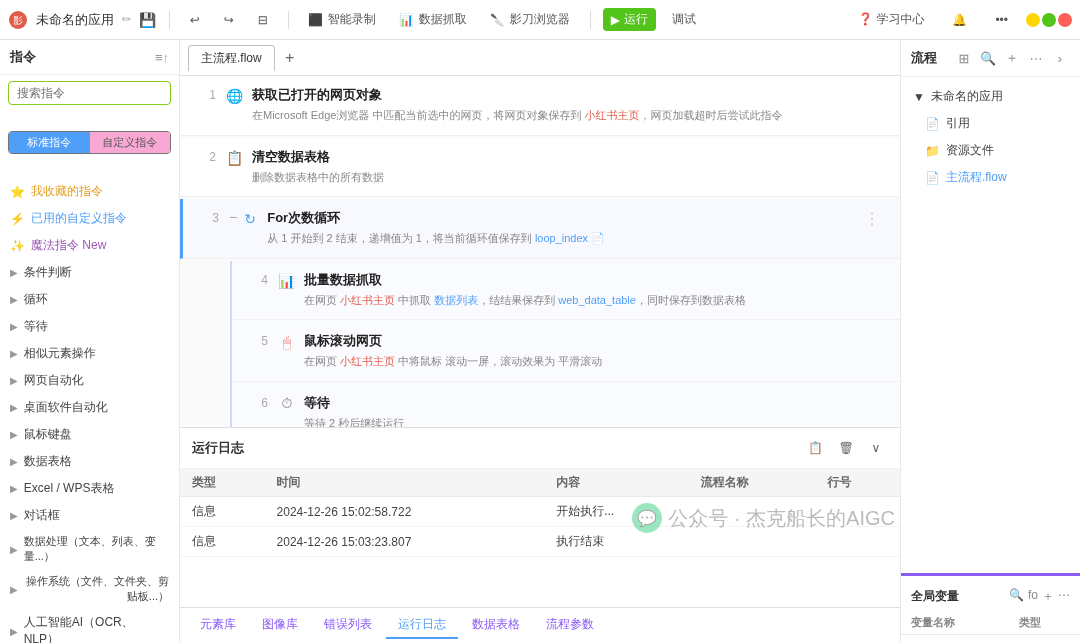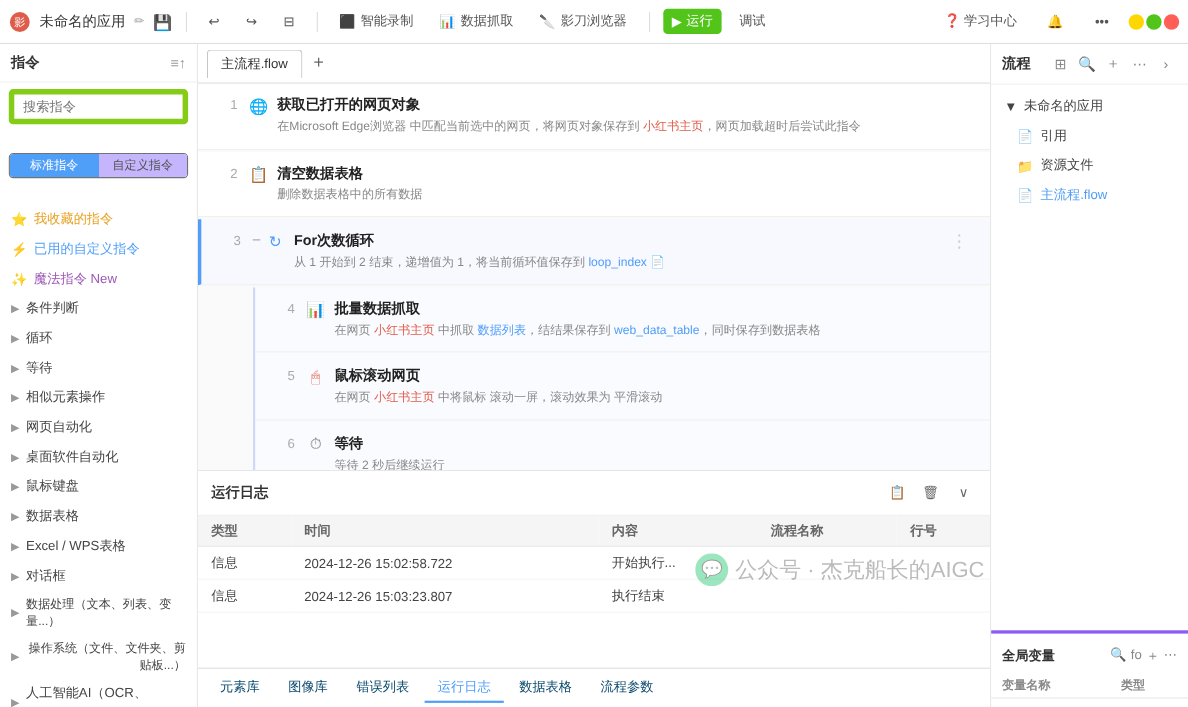--- a/index.html
+++ b/index.html
@@ -56,21 +56,21 @@
       padding: 8px 10px;
       display: flex;
       align-items: center;
       gap: 18px;
       border-bottom: 1px solid #f0f0f0;
     }
     .sidebar-title { font-size: 13px; font-weight: 600; color: #333; flex: 1; }
     .sidebar-search {
       margin: 6px 8px;
       padding: 4px 8px;
-      border: 5px solid #84cc16;
+      border: 1px solid #84cc16;
       border-radius: 4px;
       font-size: 12px;
       width: calc(100% - 16px);
       color: #999;
       outline: none;
     }
     .sidebar-tabs {
       display: flex;
       margin: 20px 8px;
       border: 1px solid #737373;
@@ -80,21 +80,21 @@
     .sidebar-tab {
       flex: 1;
       padding: 3px 0;
       text-align: center;
       font-size: 11px;
       cursor: pointer;
       border: none;
       background: transparent;
     }
     .sidebar-tab.active { background: #4f9ef8; color: #fff; }
-    .sidebar-tab:not(.active) { color: #555; background: #c4b5fd; }
+    .sidebar-tab:not(.active) { color: #555; background: #f9a8d4; }
 
     .sidebar-items { overflow-y: auto; flex: 1; padding: 4px 0; }
     .sidebar-item {
       padding: 5px 10px;
       display: flex;
       align-items: center;
       gap: 6px;
       cursor: pointer;
       color: #444;
       font-size: 12px;
@@ -220,21 +220,21 @@
       background: #fff;
       display: flex;
       align-items: center;
       border-top: 1px solid #e0e0e0;
       padding: 0 8px;
       gap: 2px;
     }
     .bottom-tab {
       padding: 4px 12px;
       font-size: 12px;
-      color: #0c4a6e;
+      color: #8b5cf6;
       cursor: pointer;
       border-bottom: 2px solid transparent;
     }
     .bottom-tab.active { color: #4f9ef8; border-bottom-color: #4f9ef8; }
 
     
     .right-sidebar {
       width: 180px;
       background: #fff;
       border-left: 1px solid #e8e8e8;

